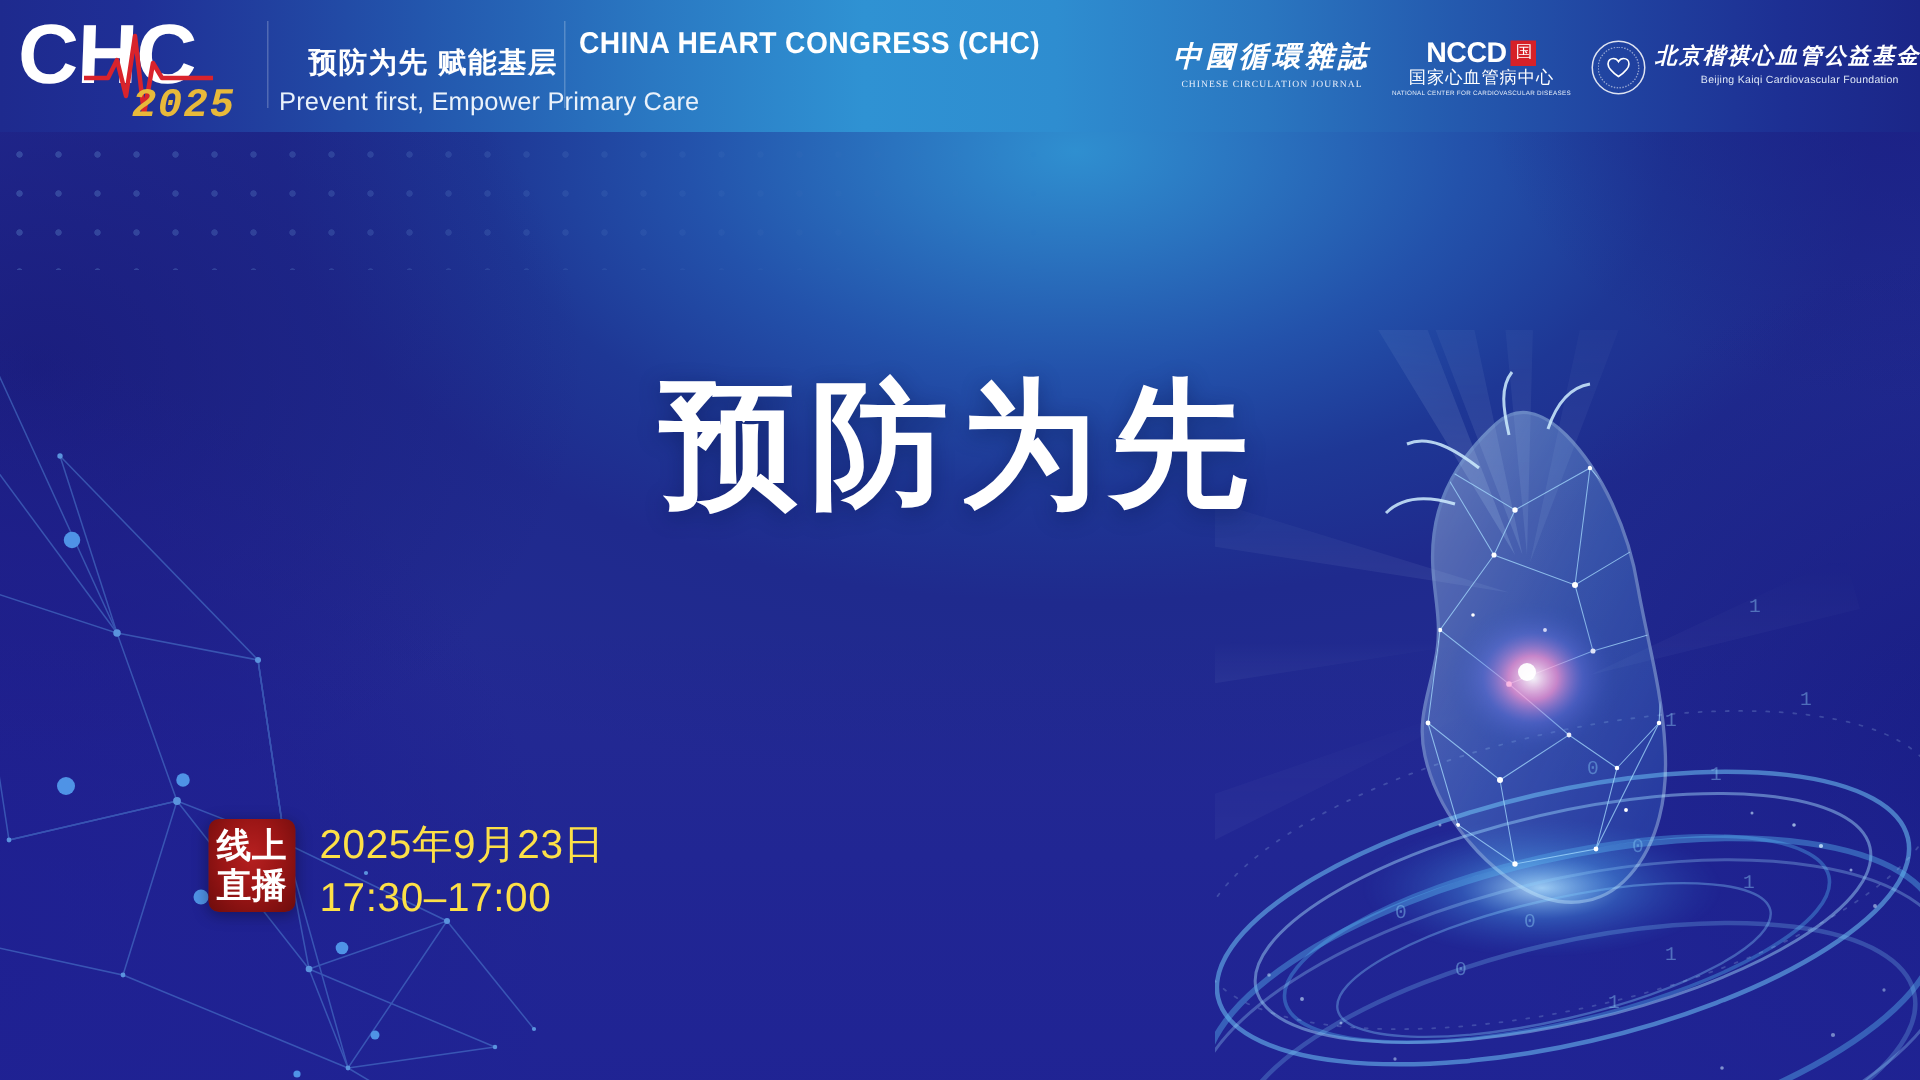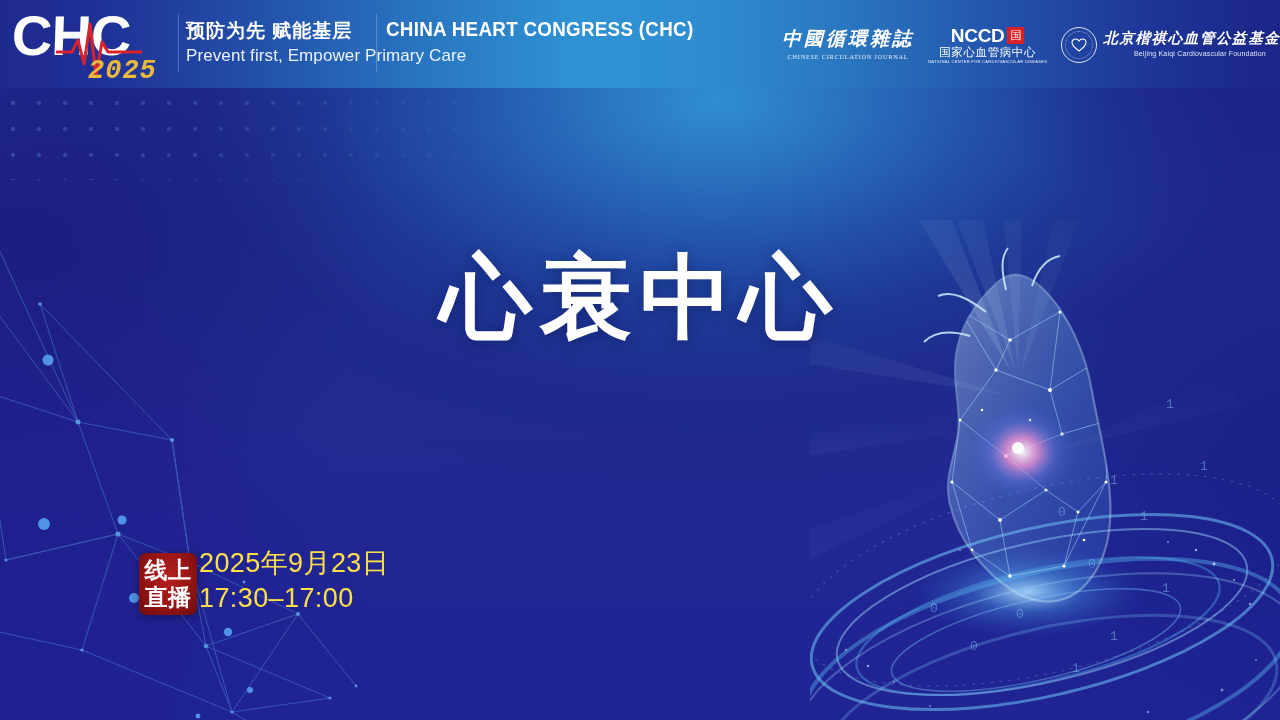--- a/index.html
+++ b/index.html
@@ -92,21 +92,21 @@
     line-height: 1;
   }
 
   .hdr-divider {
     position: absolute;
     top: 14px; width: 1px; height: 58px;
     background: rgba(255,255,255,.22);
   }
 
   
-  .tagline { position: absolute; left: 186px; top: 20px; width: 186px; text-align: left; }
+  .tagline { position: absolute; left: 186px; top: 32px; width: 186px; text-align: right; }
   .tagline-cn {
     font-family: "Liberation Sans", sans-serif;
     font-weight: bold; font-size: 19px; color: #fff;
     letter-spacing: 1px; line-height: 1.15; white-space: nowrap;
   }
   .tagline-en {
     font-family: "Liberation Sans", sans-serif;
     font-size: 17px; color: #eaf2fb; letter-spacing: .1px;
     margin-top: 4px; white-space: nowrap;
   }
@@ -212,21 +212,21 @@
     letter-spacing: 8px;
     color: #ffffff;
     text-shadow: 0 3px 14px rgba(8,22,80,.45);
     line-height: 1.08;
   }
 
   
   .date-block {
     position: absolute;
     left: 126px; top: 546px;
-    display: flex; align-items: flex-end; gap: 2px; padding-left: 13px;
+    display: flex; align-items: flex-start; gap: 16px; padding-left: 13px;
   }
   .live-badge {
     width: 58px; height: 62px;
     border-radius: 7px;
     background: radial-gradient(ellipse at 50% 40%, #b62020 0%, #9a1515 48%, #6d0c0c 100%);
     box-shadow: 0 2px 10px rgba(0,0,0,.35);
     display: flex; flex-direction: column;
     align-items: center; justify-content: center;
     color: #fff;
     font-family: "Liberation Sans", "DejaVu Sans", sans-serif;
@@ -496,21 +496,21 @@
         </div>
       </div>
 
     </div>
 
     <div class="hdr-dots"></div>
   </div>
 
   <div class="hdr-dots" style="top:90px;"></div>
 
-  <div class="main-title">心衰中心</div>
+  <div class="main-title">预防为先</div>
 
   <div class="date-block">
     <div class="live-badge">
       <div>线上</div>
       <div>直播</div>
     </div>
     <div>
       <div class="date-text">2025年9月23日</div>
       <div class="date-text">17:30–17:00</div>
     </div>

